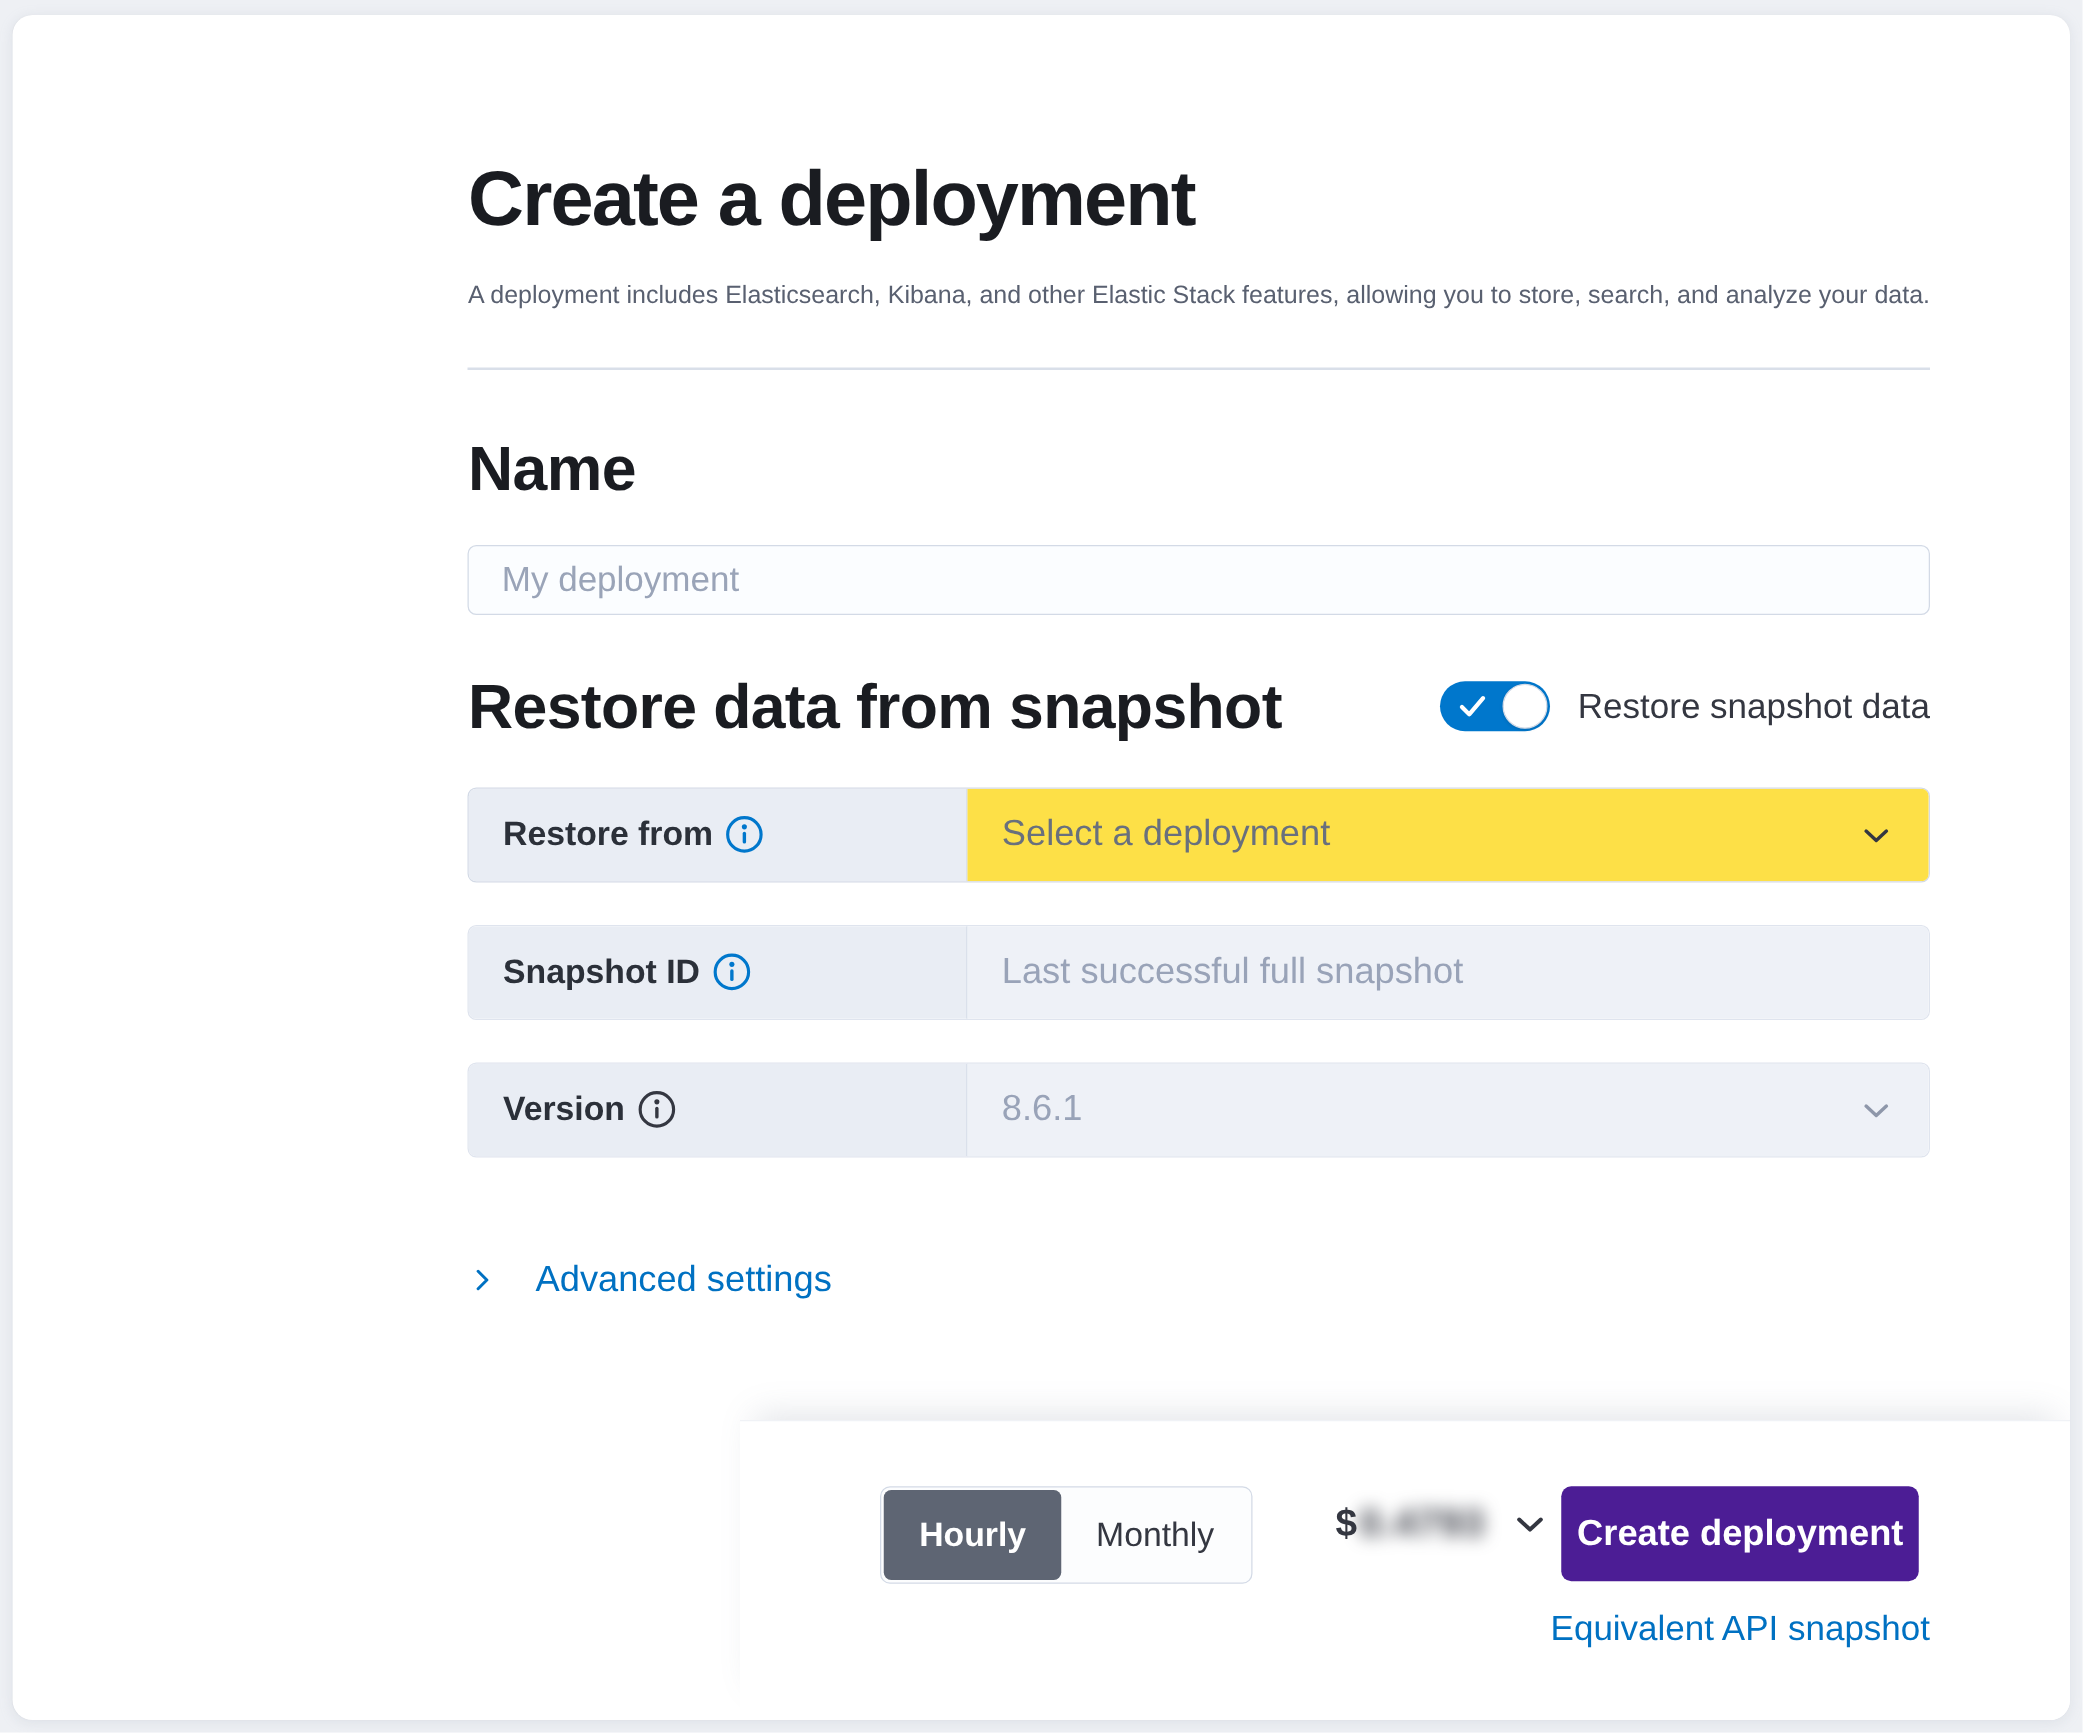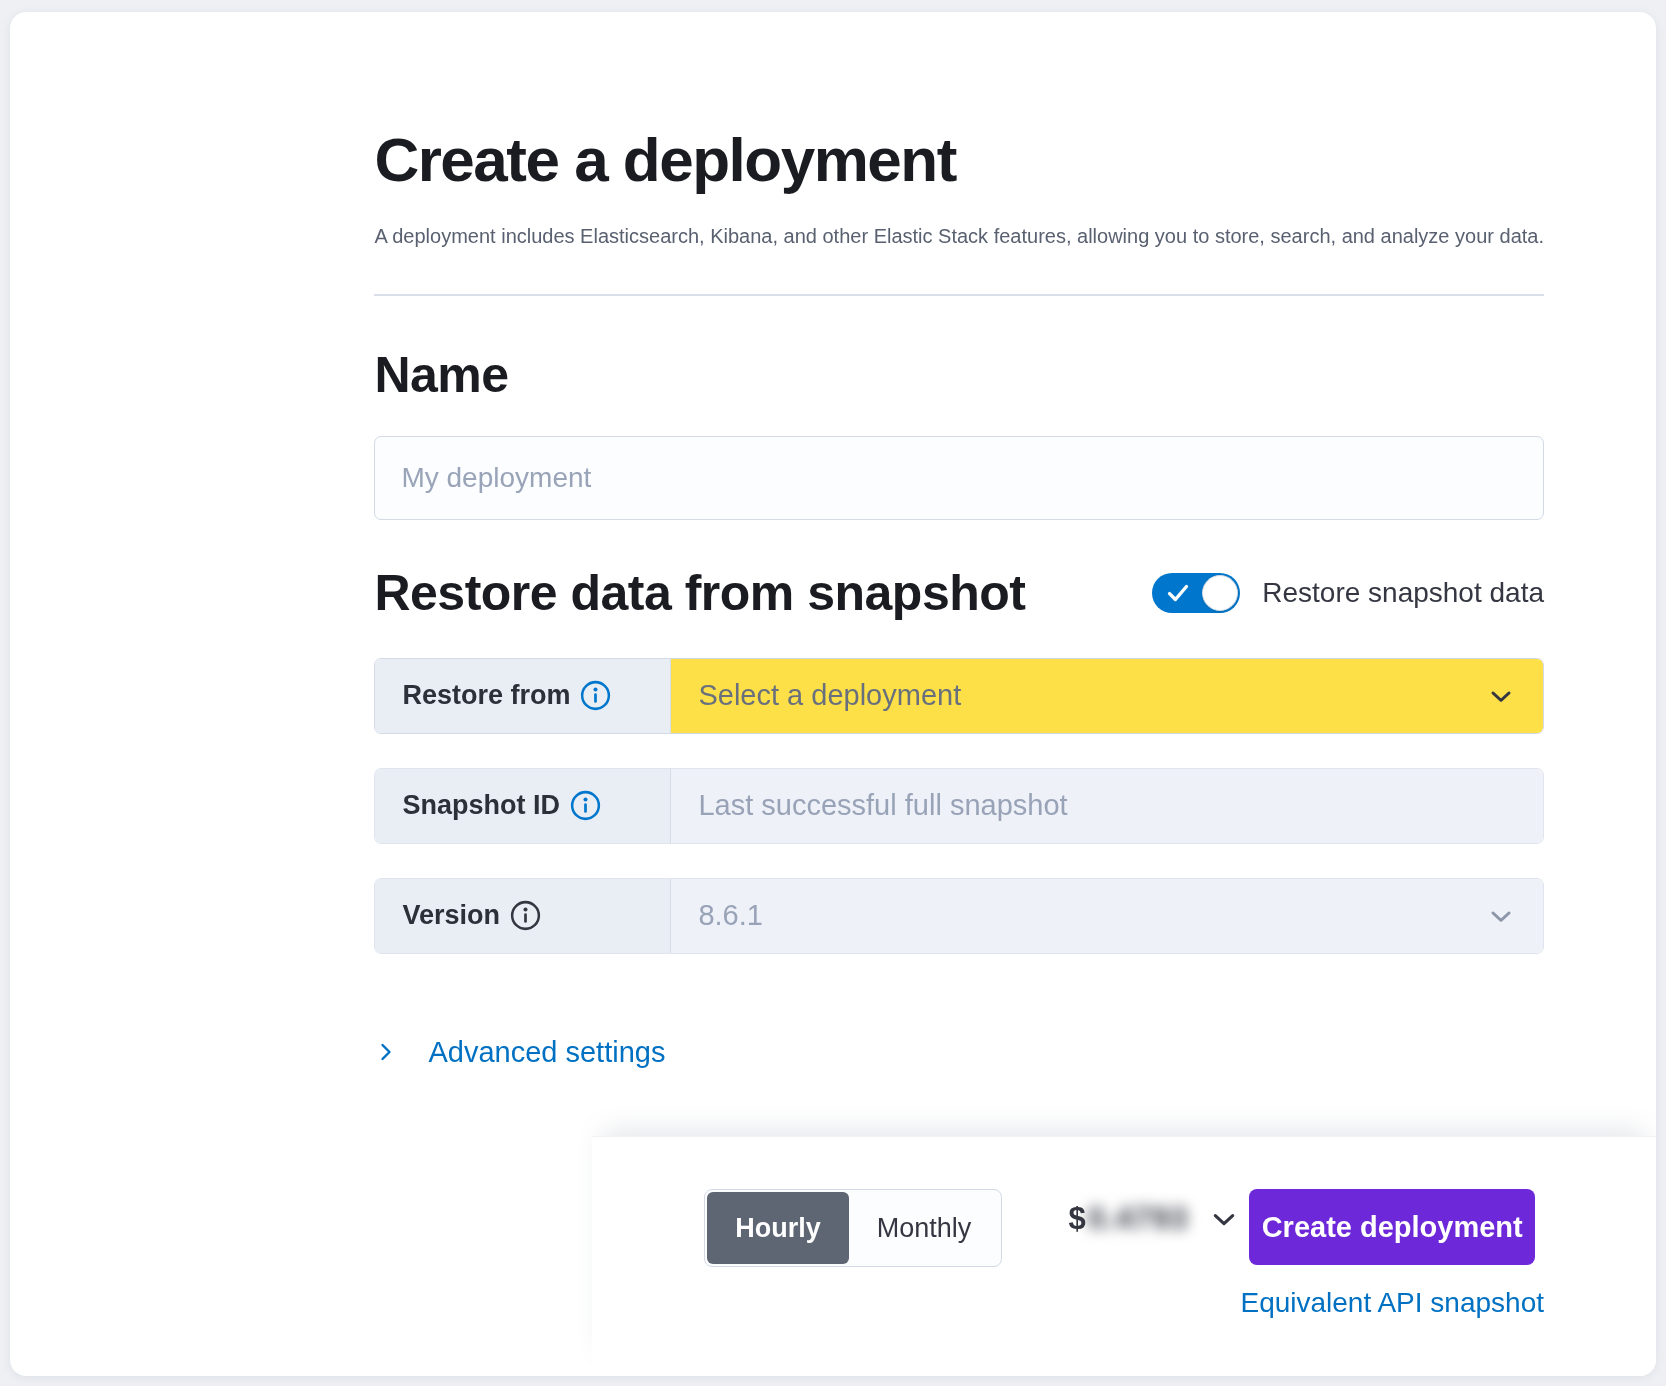--- a/index.html
+++ b/index.html
@@ -47,21 +47,21 @@
   }
   h2.section-title {
     font-size: 50px;
     font-weight: 800;
     letter-spacing: -0.5px;
     color: #1a1c21;
   }
   .name-heading { margin-bottom: 32px; }
   .text-input {
     width: 100%;
-    height: 84px;
+    height: 56px;
     border: 1px solid #d3dae6;
     border-radius: 7px;
     background: #fbfdff;
     font-family: inherit;
     font-size: 28px;
     color: #343741;
     padding: 0 26px;
     outline: none;
     margin-bottom: 44px;
   }
@@ -103,21 +103,21 @@
     display: flex;
     align-items: stretch;
     height: 76px;
     border-radius: 7px;
     overflow: hidden;
     margin-bottom: 34px;
     border: 1px solid #d3dae6;
   }
   .form-row.disabled { border-color: #dfe4ee; }
   .row-prepend {
-    width: 296px;
+    width: 399px;
     flex: none;
     background: #e9edf4;
     display: flex;
     align-items: center;
     gap: 10px;
     padding: 0 27px;
     border-right: 1px solid rgba(211,218,230,0.9);
   }
   .row-label {
     font-size: 27px;
@@ -215,21 +215,21 @@
   .footer-right {
     margin-left: auto;
     display: flex;
     flex-direction: column;
     align-items: center;
     gap: 22px;
   }
   .create-btn {
     width: 286px;
     height: 76px;
-    background: #6d28d9;
+    background: #4c1d95;
     border: none;
     border-radius: 8px;
     color: #ffffff;
     font-family: inherit;
     font-size: 29px;
     font-weight: 700;
     cursor: pointer;
   }
   .api-link {
     color: #0071c2;

